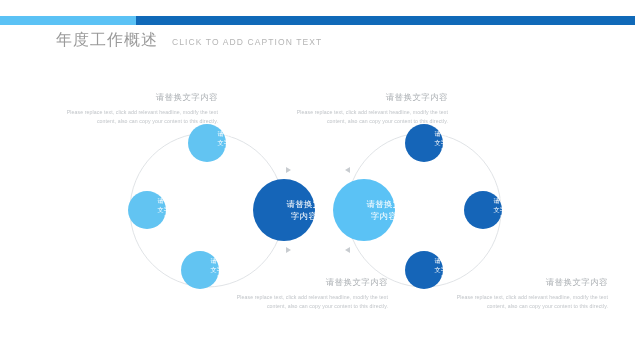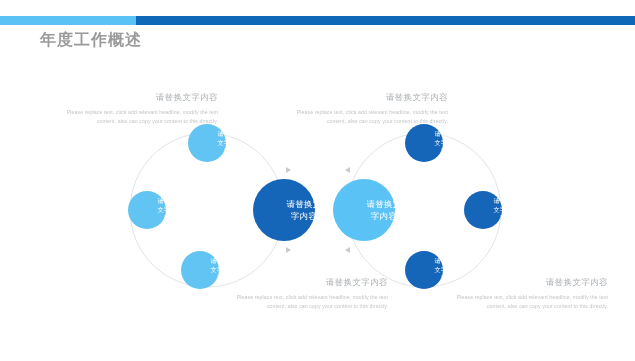--- a/index.html
+++ b/index.html
@@ -41,22 +41,23 @@
     left: 40px;
     top: 30px;
     display: flex;
     align-items: baseline;
     gap: 14px;
   }
   .main-title {
     font-size: 16px;
     color: #9a9a9a;
     letter-spacing: 1px;
-    font-weight: 700;
+    font-weight: 400;
     white-space: nowrap;
+    margin-left: 16px;
   }
   .caption-text {
     font-size: 8.5px;
     color: #b5b5b5;
     letter-spacing: 1.1px;
     white-space: nowrap;
   }
 
   
   .text-block {
@@ -124,20 +125,21 @@
 </head>
 <body>
 
 <div class="header-bar">
   <div class="header-bar-left"></div>
   <div class="header-bar-right"></div>
 </div>
 
 <div class="title-row">
   <div class="main-title">年度工作概述</div>
+  <div class="caption-text">CLICK TO ADD CAPTION TEXT</div>
 </div>
 
 <div class="diagram">
   <svg width="635" height="361" viewBox="0 0 635 361" xmlns="http://www.w3.org/2000/svg">
     <circle cx="207" cy="210" r="77" fill="none" stroke="#d8dce0" stroke-width="0.8"></circle>
     <circle cx="424" cy="210" r="77" fill="none" stroke="#d8dce0" stroke-width="0.8"></circle>
     <polygon points="286,167 291,170 286,173" fill="#c8ccd0"></polygon>
     <polygon points="286,247 291,250 286,253" fill="#c8ccd0"></polygon>
     <polygon points="350,167 345,170 350,173" fill="#c8ccd0"></polygon>
     <polygon points="350,247 345,250 350,253" fill="#c8ccd0"></polygon>

